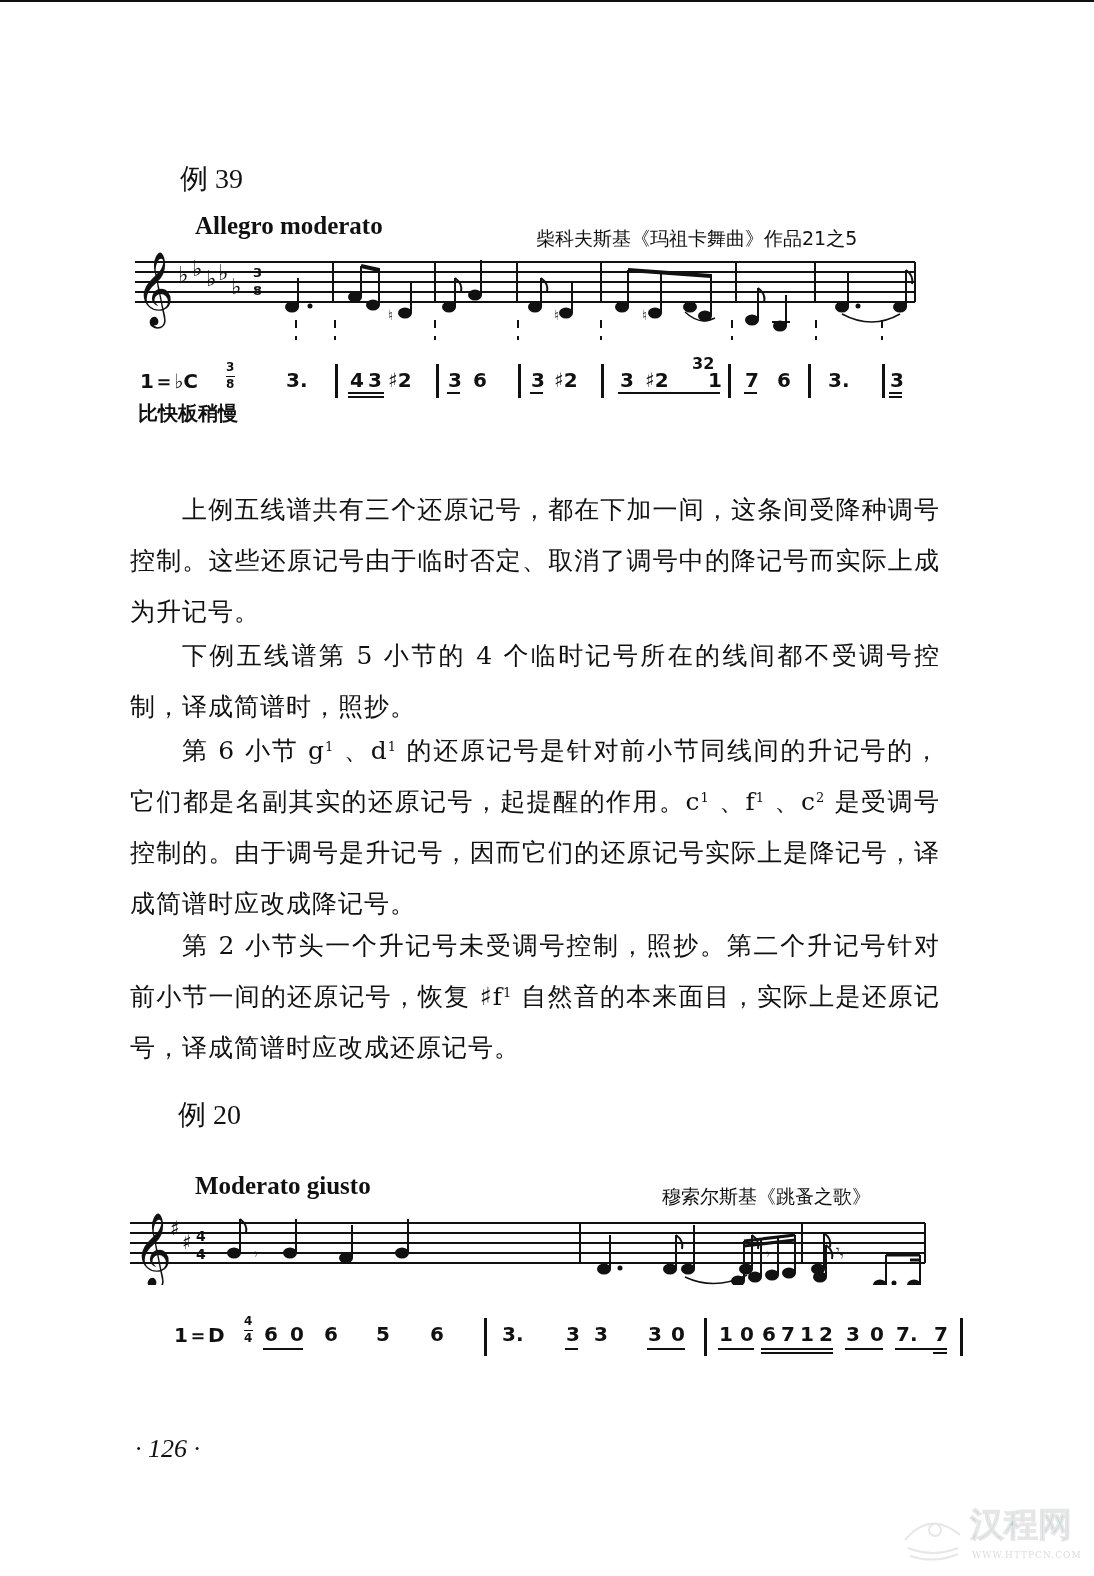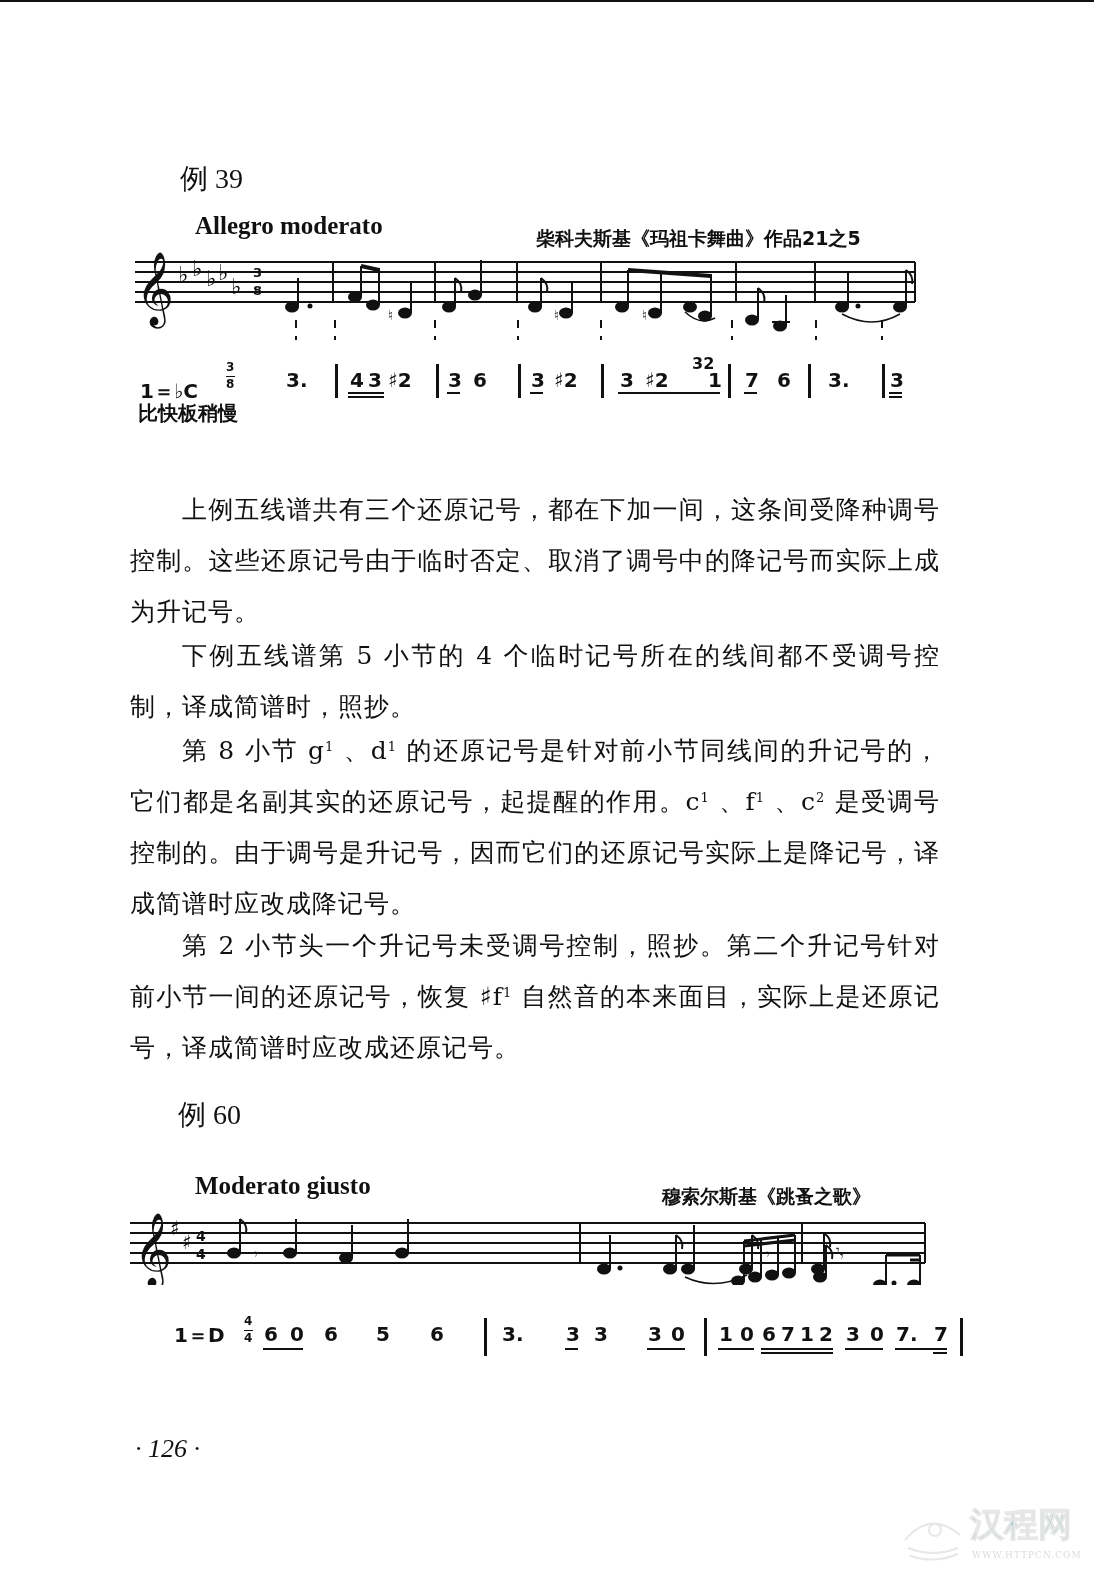--- a/index.html
+++ b/index.html
@@ -4,21 +4,21 @@
 <style>
   html, body { margin: 0; padding: 0; }
   body {
     width: 1094px; height: 1576px; background: #ffffff; position: relative; overflow: hidden;
     font-family: "DejaVu Serif", "Liberation Serif", serif; color: #111;
   }
   .topline { position: absolute; left: 0; top: 0; width: 1094px; height: 2px; background: #111; }
   .abs { position: absolute; white-space: nowrap; }
   .example-label { font-family: Liberation Serif, serif; font-size: 28px; }
   .tempo { font-family: "Liberation Serif", serif; font-weight: bold; font-size: 25px; }
-  .composer { font-family: "DejaVu Sans", sans-serif; font-weight: bold; font-size: 19px; letter-spacing: 0px; }
+  .composer { font-family: "DejaVu Sans", sans-serif; font-weight: normal; font-size: 19px; letter-spacing: 0px; }
   .para {
     position: absolute; left: 130px; width: 810px;
     font-family: "DejaVu Serif", "Liberation Serif", serif; font-size: 25px; line-height: 51px;
     text-align: justify; text-indent: 52px; letter-spacing: 1px;
   }
   .para sup { font-size: 13px; vertical-align: top; position: relative; top: -4px; }
   .staff { position: absolute; }
   .jianpu { position: absolute; font-family: "DejaVu Sans", sans-serif; font-weight: bold; font-size: 20px; }
   .jp-note { position: absolute; top: 0; }
   .jp-bar { position: absolute; width: 3px; background: #111; }
@@ -124,21 +124,21 @@
     <line x1="305" y1="70" x2="305" y2="105"></line>
     <line x1="388" y1="70" x2="388" y2="105"></line>
     <line x1="471" y1="70" x2="471" y2="105"></line>
     <line x1="602" y1="70" x2="602" y2="105"></line>
     <line x1="686" y1="70" x2="686" y2="105"></line>
     <line x1="752" y1="70" x2="752" y2="105"></line>
   </g>
 </svg>
 
 <div class="jianpu" style="left:140px; top:368px; width:790px; height:40px;">
-  <span class="jp-note" style="left:0;margin-top:10px;">1＝♭C</span>
+  <span class="jp-note" style="left:0;">1＝♭C</span>
   <span class="jp-note" style="left:86px; top:-8px; font-size:12px;">3</span>
   <span class="ul" style="left:86px; top:8px; width:9px; height:1px;"></span>
   <span class="jp-note" style="left:86px; top:9px; font-size:12px;">8</span>
 
   <span class="jp-note" style="left:146px;">3.</span>
   <span class="jp-bar" style="left:195px; top:-4px; height:34px;"></span>
 
   <span class="jp-note" style="left:210px;">4</span>
   <span class="jp-note" style="left:228px;">3</span>
   <span class="ul" style="left:208px; top:24px; width:36px;"></span>
@@ -171,24 +171,24 @@
   <span class="jp-note" style="left:688px;">3.</span>
   <span class="jp-bar" style="left:742px; top:-4px; height:34px;"></span>
   <span class="jp-note" style="left:750px;">3</span>
   <span class="ul" style="left:749px; top:24px; width:13px;"></span>
   <span class="ul" style="left:749px; top:28px; width:13px;"></span>
 </div>
 <div class="abs tempo-cn" style="left:138px; top:400px;">比快板稍慢</div>
 
 <div class="para" style="top:484px;">上例五线谱共有三个还原记号，都在下加一间，这条间受降种调号控制。这些还原记号由于临时否定、取消了调号中的降记号而实际上成为升记号。</div>
 <div class="para" style="top:630px;">下例五线谱第 5 小节的 4 个临时记号所在的线间都不受调号控制，译成简谱时，照抄。</div>
-<div class="para" style="top:725px;"><span>第 8 小节 g</span><sup>1</sup><span> 、d</span><sup>1</sup><span> 的还原记号是针对前小节同线间的升记号的，它们都是名副其实的还原记号，起提醒的作用。c</span><sup>1</sup><span> 、f</span><sup>1</sup><span> 、c</span><sup>2</sup><span> 是受调号控制的。由于调号是升记号，因而它们的还原记号实际上是降记号，译成简谱时应改成降记号。</span></div>
+<div class="para" style="top:725px;"><span>第 6 小节 g</span><sup>1</sup><span> 、d</span><sup>1</sup><span> 的还原记号是针对前小节同线间的升记号的，它们都是名副其实的还原记号，起提醒的作用。c</span><sup>1</sup><span> 、f</span><sup>1</sup><span> 、c</span><sup>2</sup><span> 是受调号控制的。由于调号是升记号，因而它们的还原记号实际上是降记号，译成简谱时应改成降记号。</span></div>
 <div class="para" style="top:920px;"><span>第 2 小节头一个升记号未受调号控制，照抄。第二个升记号针对前小节一间的还原记号，恢复 ♯f</span><sup>1</sup><span> 自然音的本来面目，实际上是还原记号，译成简谱时应改成还原记号。</span></div>
 
-<div class="abs example-label" style="left:178px; top:1096px;">例 60</div>
+<div class="abs example-label" style="left:178px; top:1096px;">例 20</div>
 <div class="abs tempo" style="left:195px; top:1172px;">Moderato giusto</div>
 <div class="abs composer" style="left:662px; top:1184px;">穆索尔斯基《跳蚤之歌》</div>
 
 <svg class="staff" style="left:130px; top:1205px;" width="800" height="80" viewBox="0 0 800 80">
   <g stroke="#111" stroke-width="2">
     <line x1="0" y1="18" x2="795" y2="18"></line>
     <line x1="0" y1="28" x2="795" y2="28"></line>
     <line x1="0" y1="38" x2="795" y2="38"></line>
     <line x1="0" y1="48" x2="795" y2="48"></line>
     <line x1="0" y1="58" x2="795" y2="58"></line>

